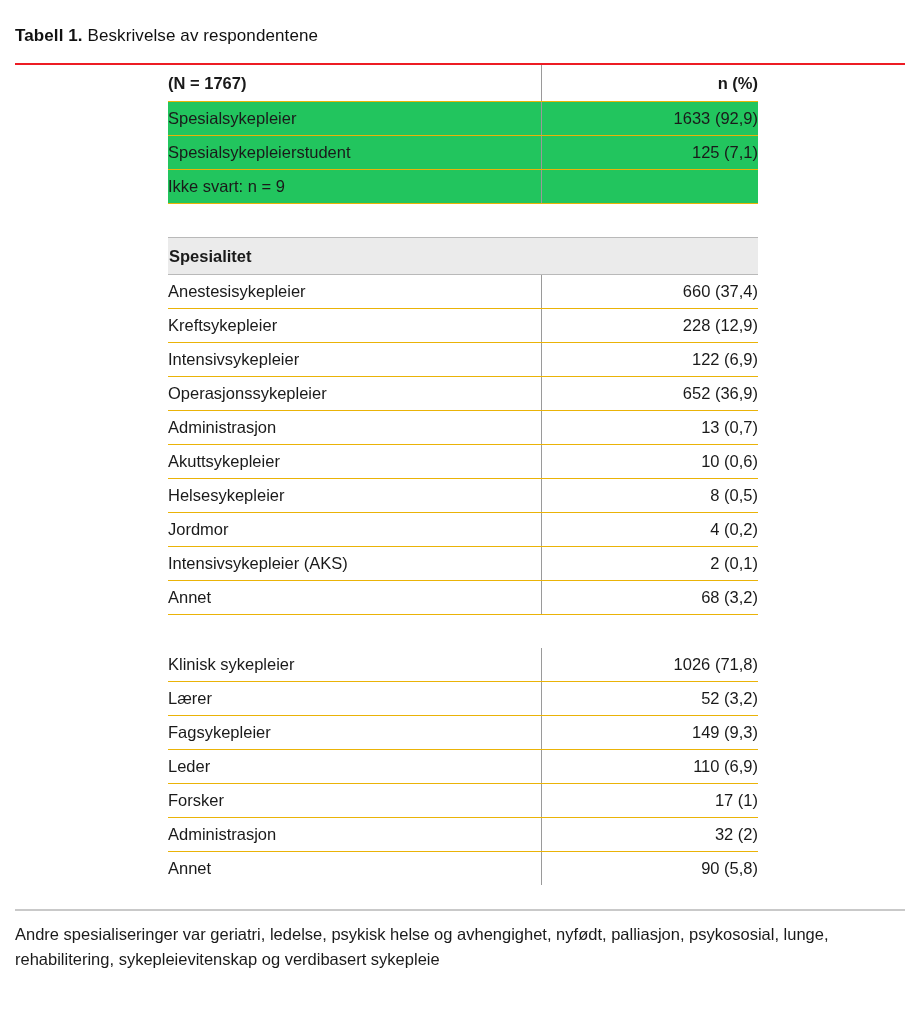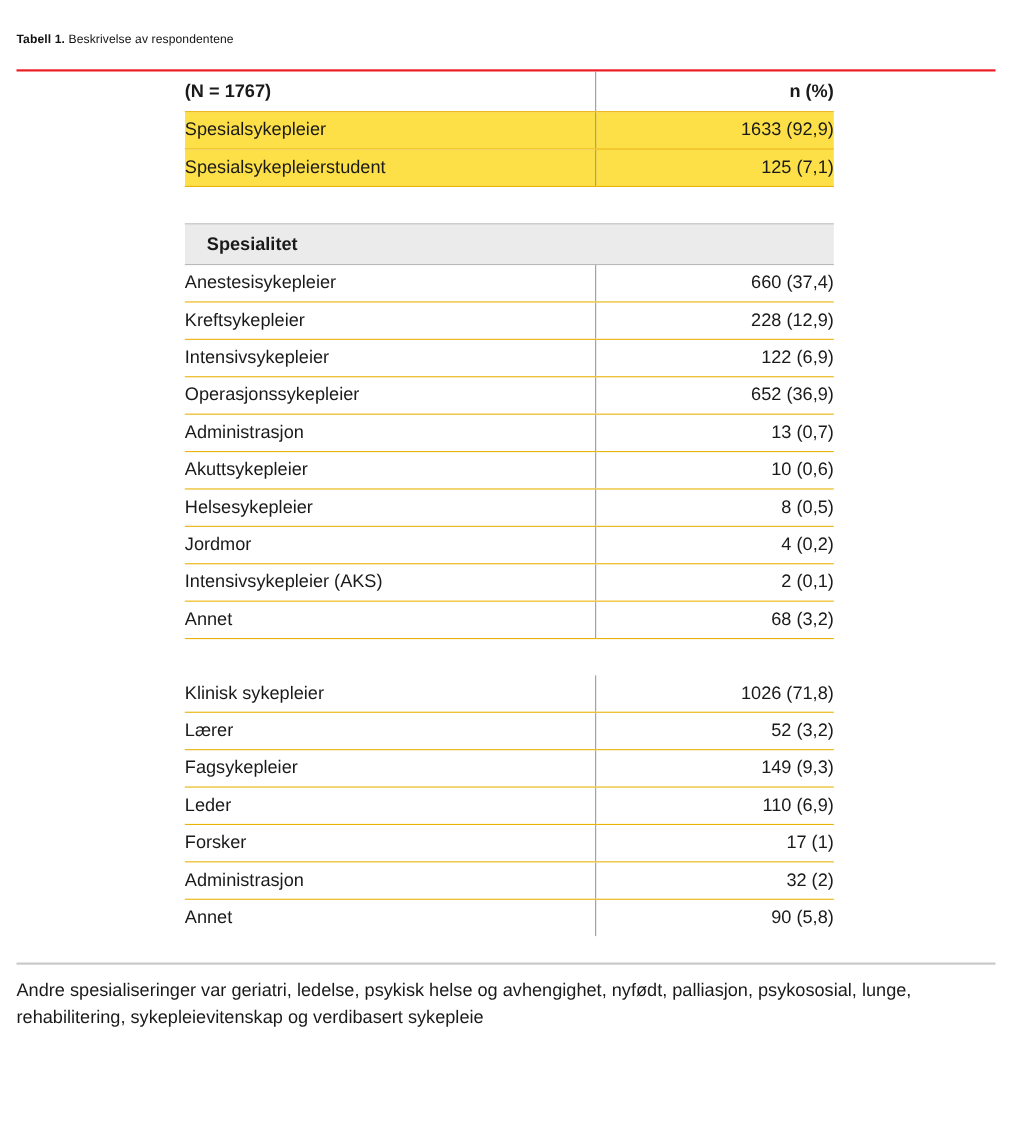--- a/index.html
+++ b/index.html
@@ -18,21 +18,21 @@
   .page {
     position: relative;
     width: 920px;
     height: 1024px;
     box-sizing: border-box;
     padding: 0 15px;
   }
 
   
   .caption {
-    font-size: 11px;
+    font-size: 17px;
     line-height: 20px;
     padding-top: 26px;
     padding-bottom: 0;
     color: #111111;
     letter-spacing: 0.1px;
   }
   .caption .caption-label {
     font-weight: bold;
   }
   .caption .caption-text {
@@ -91,31 +91,31 @@
     border-left: 1px solid #9a9a9a;
   }
 
   
   tr.ruled > td,
   tr.ruled > th {
     border-bottom: 1px solid #eab308;
   }
 
   
-  tr.tint > td { background: #fde047; }
+  tr.tint > td { background: #22c55e; }
 
   
   tr.band > th {
     background: #ebebeb;
     font-weight: bold;
     border-top: 1px solid #b9b9b9;
     border-bottom: 1px solid #b9b9b9;
     height: 36px;
   }
-  tr.band > th.cell-label { padding-left: 20px; }
+  tr.band > th.cell-label { padding-left: 1px; }
 
   
   tr.headrow > th {
     font-weight: bold;
     height: 36px;
   }
 
   .section-gap { height: 33px; }
 
   
@@ -149,20 +149,24 @@
             <th class="cell-label">(N = 1767)</th>
             <th class="cell-value divider">n (%)</th>
           </tr>
           <tr class="tint ruled">
             <td class="cell-label">Spesialsykepleier</td>
             <td class="cell-value divider">1633 (92,9)</td>
           </tr>
           <tr class="tint ruled">
             <td class="cell-label">Spesialsykepleierstudent</td>
             <td class="cell-value divider">125 (7,1)</td>
+          </tr>
+          <tr class="tint ruled">
+            <td class="cell-label">Ikke svart: n = 9</td>
+            <td class="cell-value divider"></td>
           </tr>
         </tbody>
       </table>
       <div class="section-gap"></div>
       <table class="tbl">
         <colgroup>
           <col class="c-label">
           <col class="c-value">
         </colgroup>
         <tbody>

